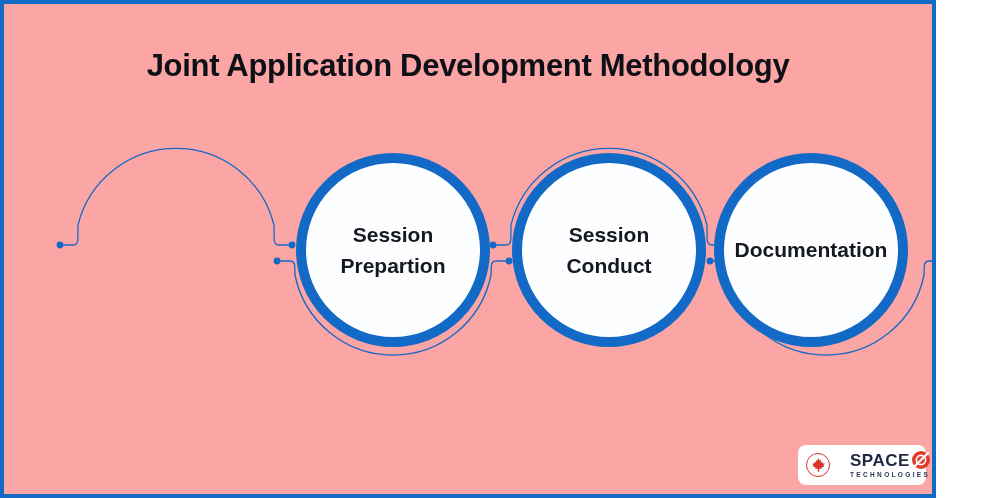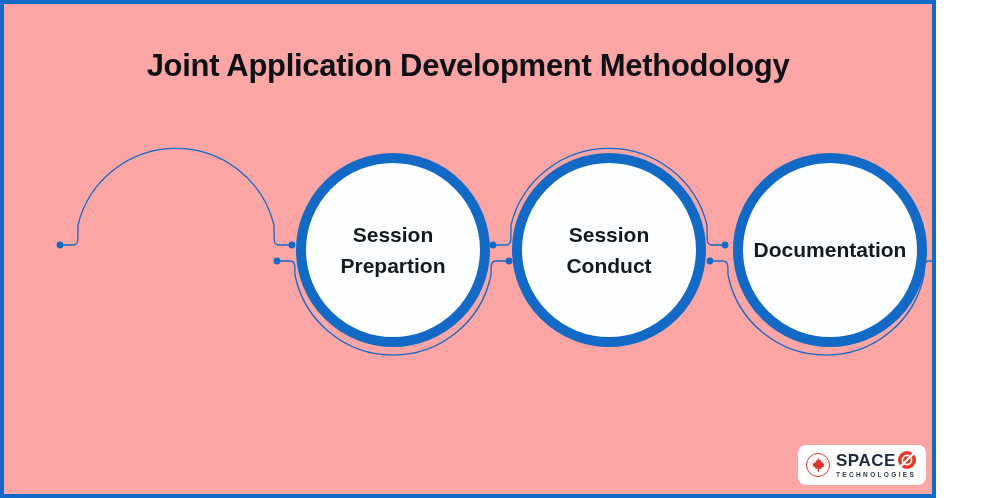--- a/index.html
+++ b/index.html
@@ -49,34 +49,34 @@
     font-size: 21px;
     font-weight: 600;
     line-height: 1.5;
     color: #15181d;
     white-space: pre-line;
     padding: 0 2px;
   }
   .c1 { left: 75px; }
   .c2 { left: 292px; }
   .c3 { left: 508px; }
-  .c4 { left: 729px; }
+  .c4 { left: 710px; }
 
   .logo-chip {
     position: absolute;
     right: 6px;
     bottom: 9px;
     width: 128px;
     height: 40px;
     background: #ffffff;
     border-radius: 8px;
     display: flex;
     align-items: center;
     padding: 16px 8px;
-    gap: 6px;
+    gap: 20px;
   }
   .leaf-badge {
     width: 24px;
     height: 24px;
     border: 1.5px solid #d7352c;
     border-radius: 50%;
     display: flex;
     align-items: center;
     justify-content: center;
     flex-shrink: 0;

